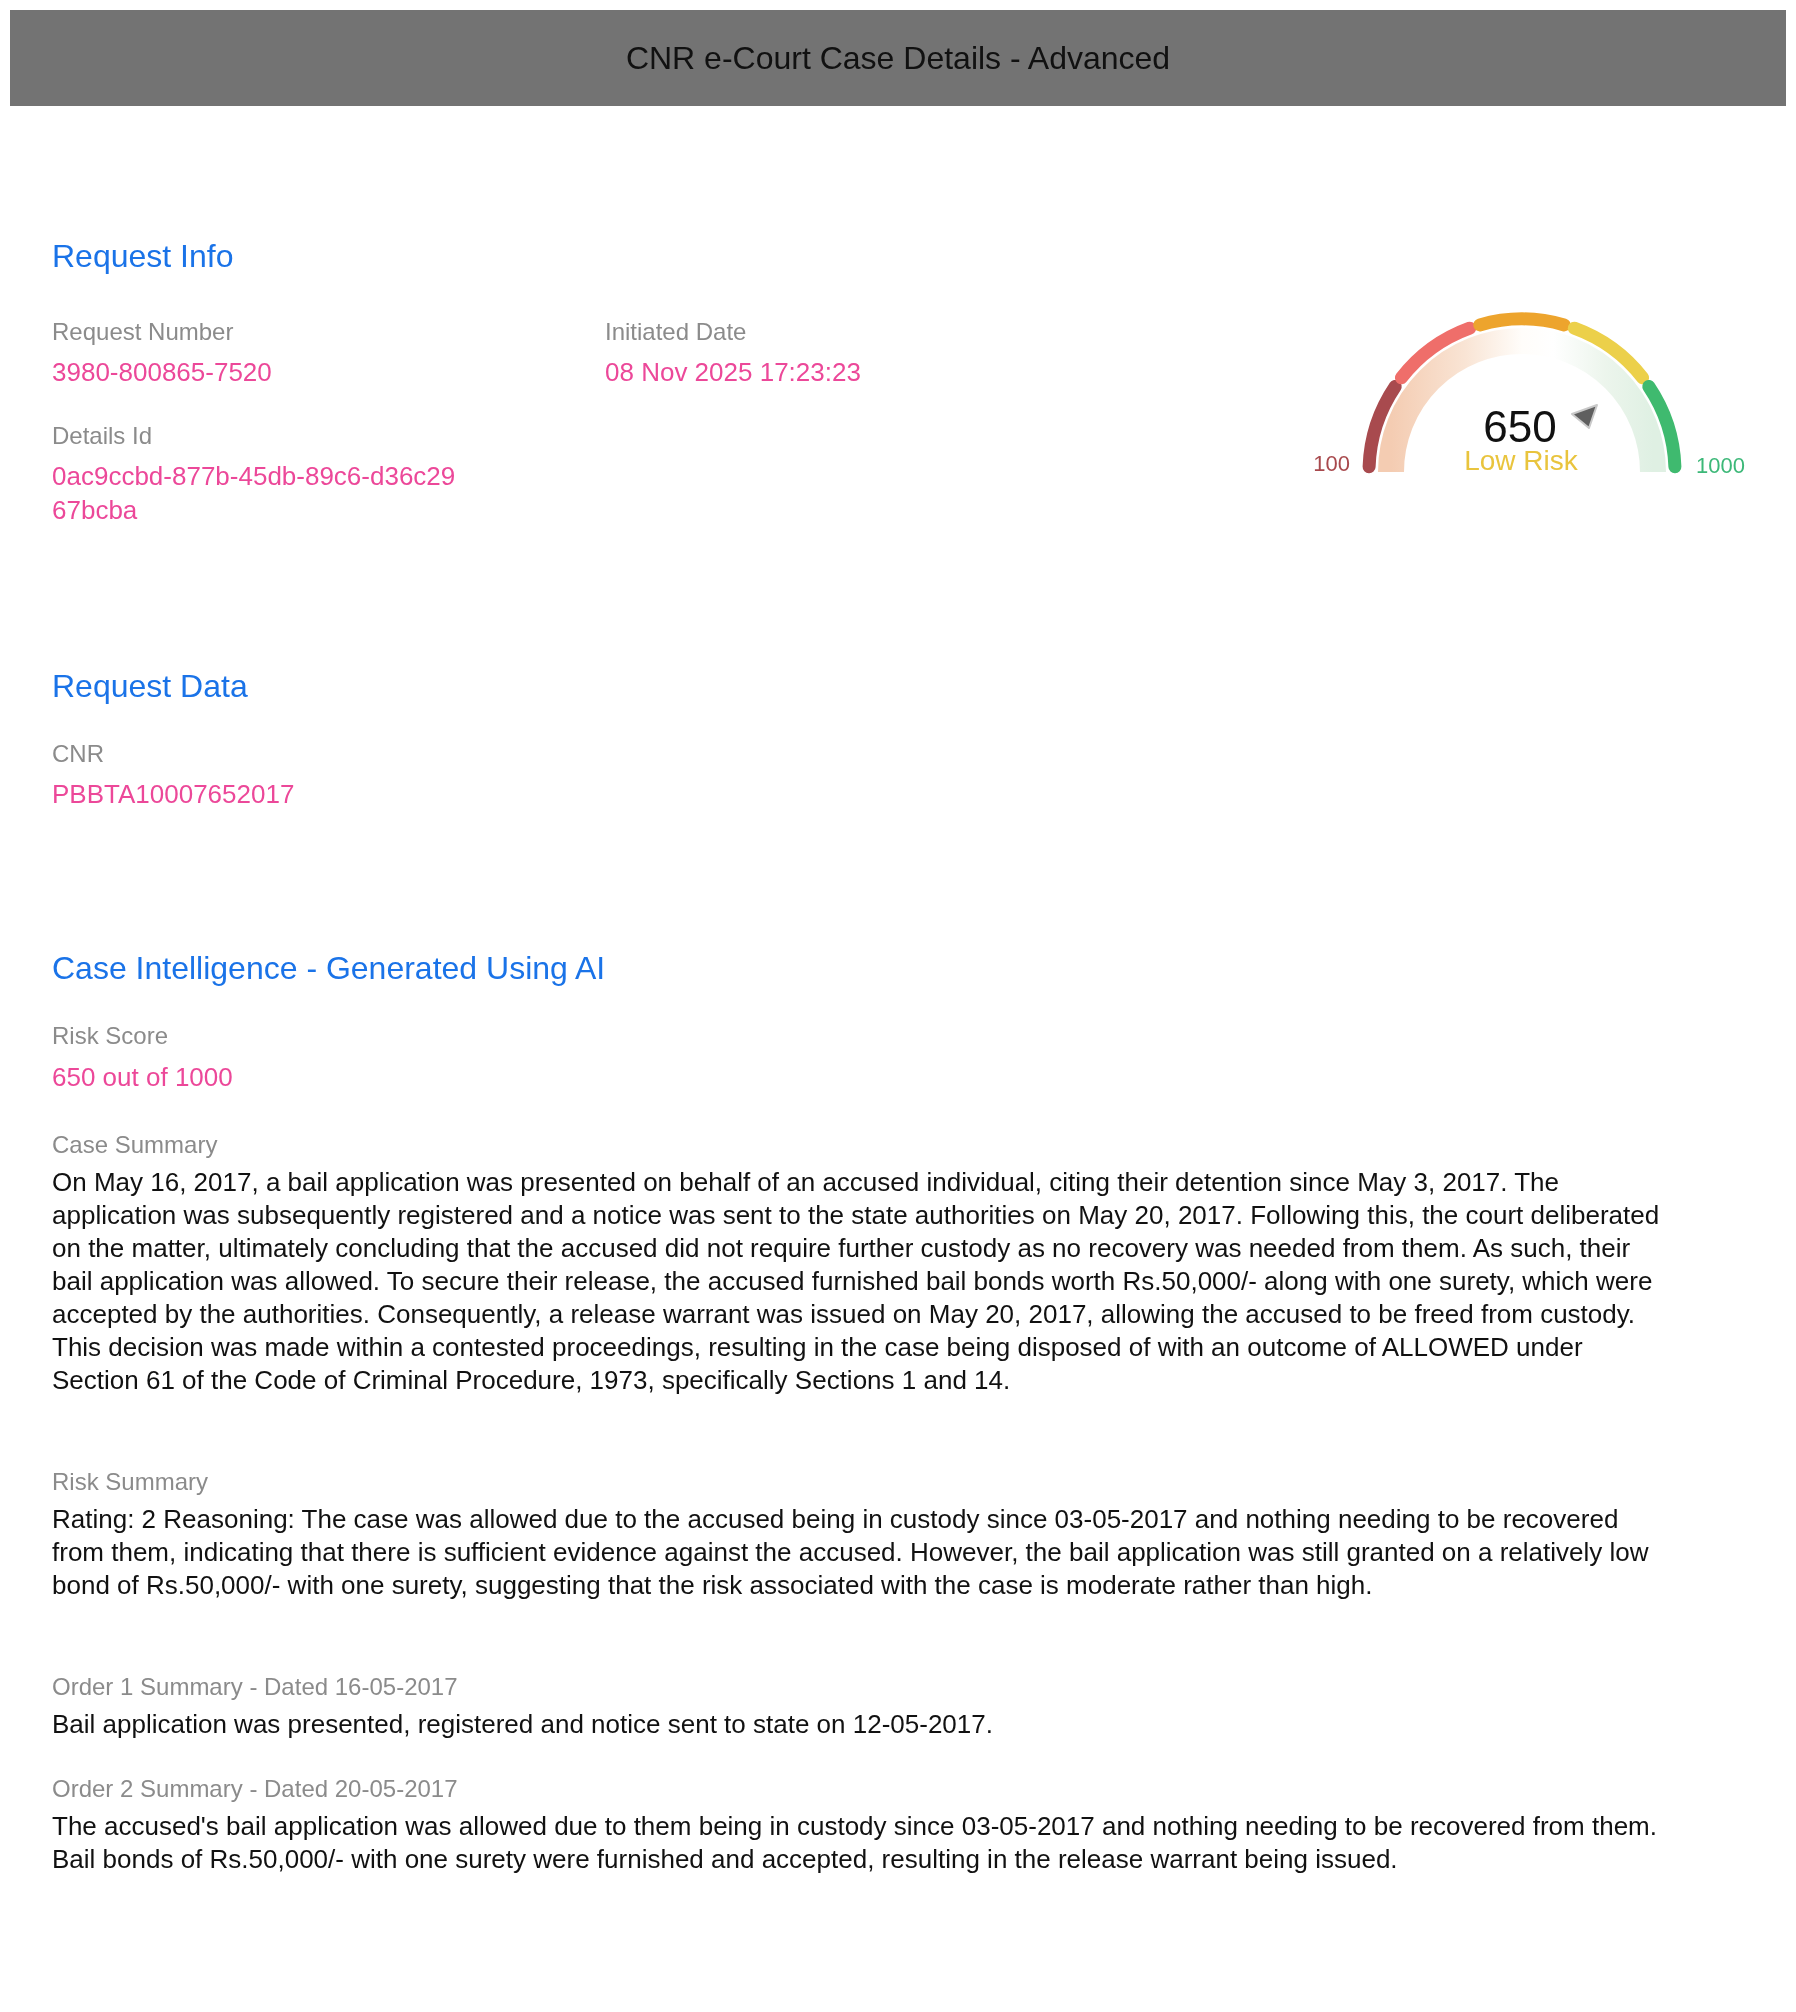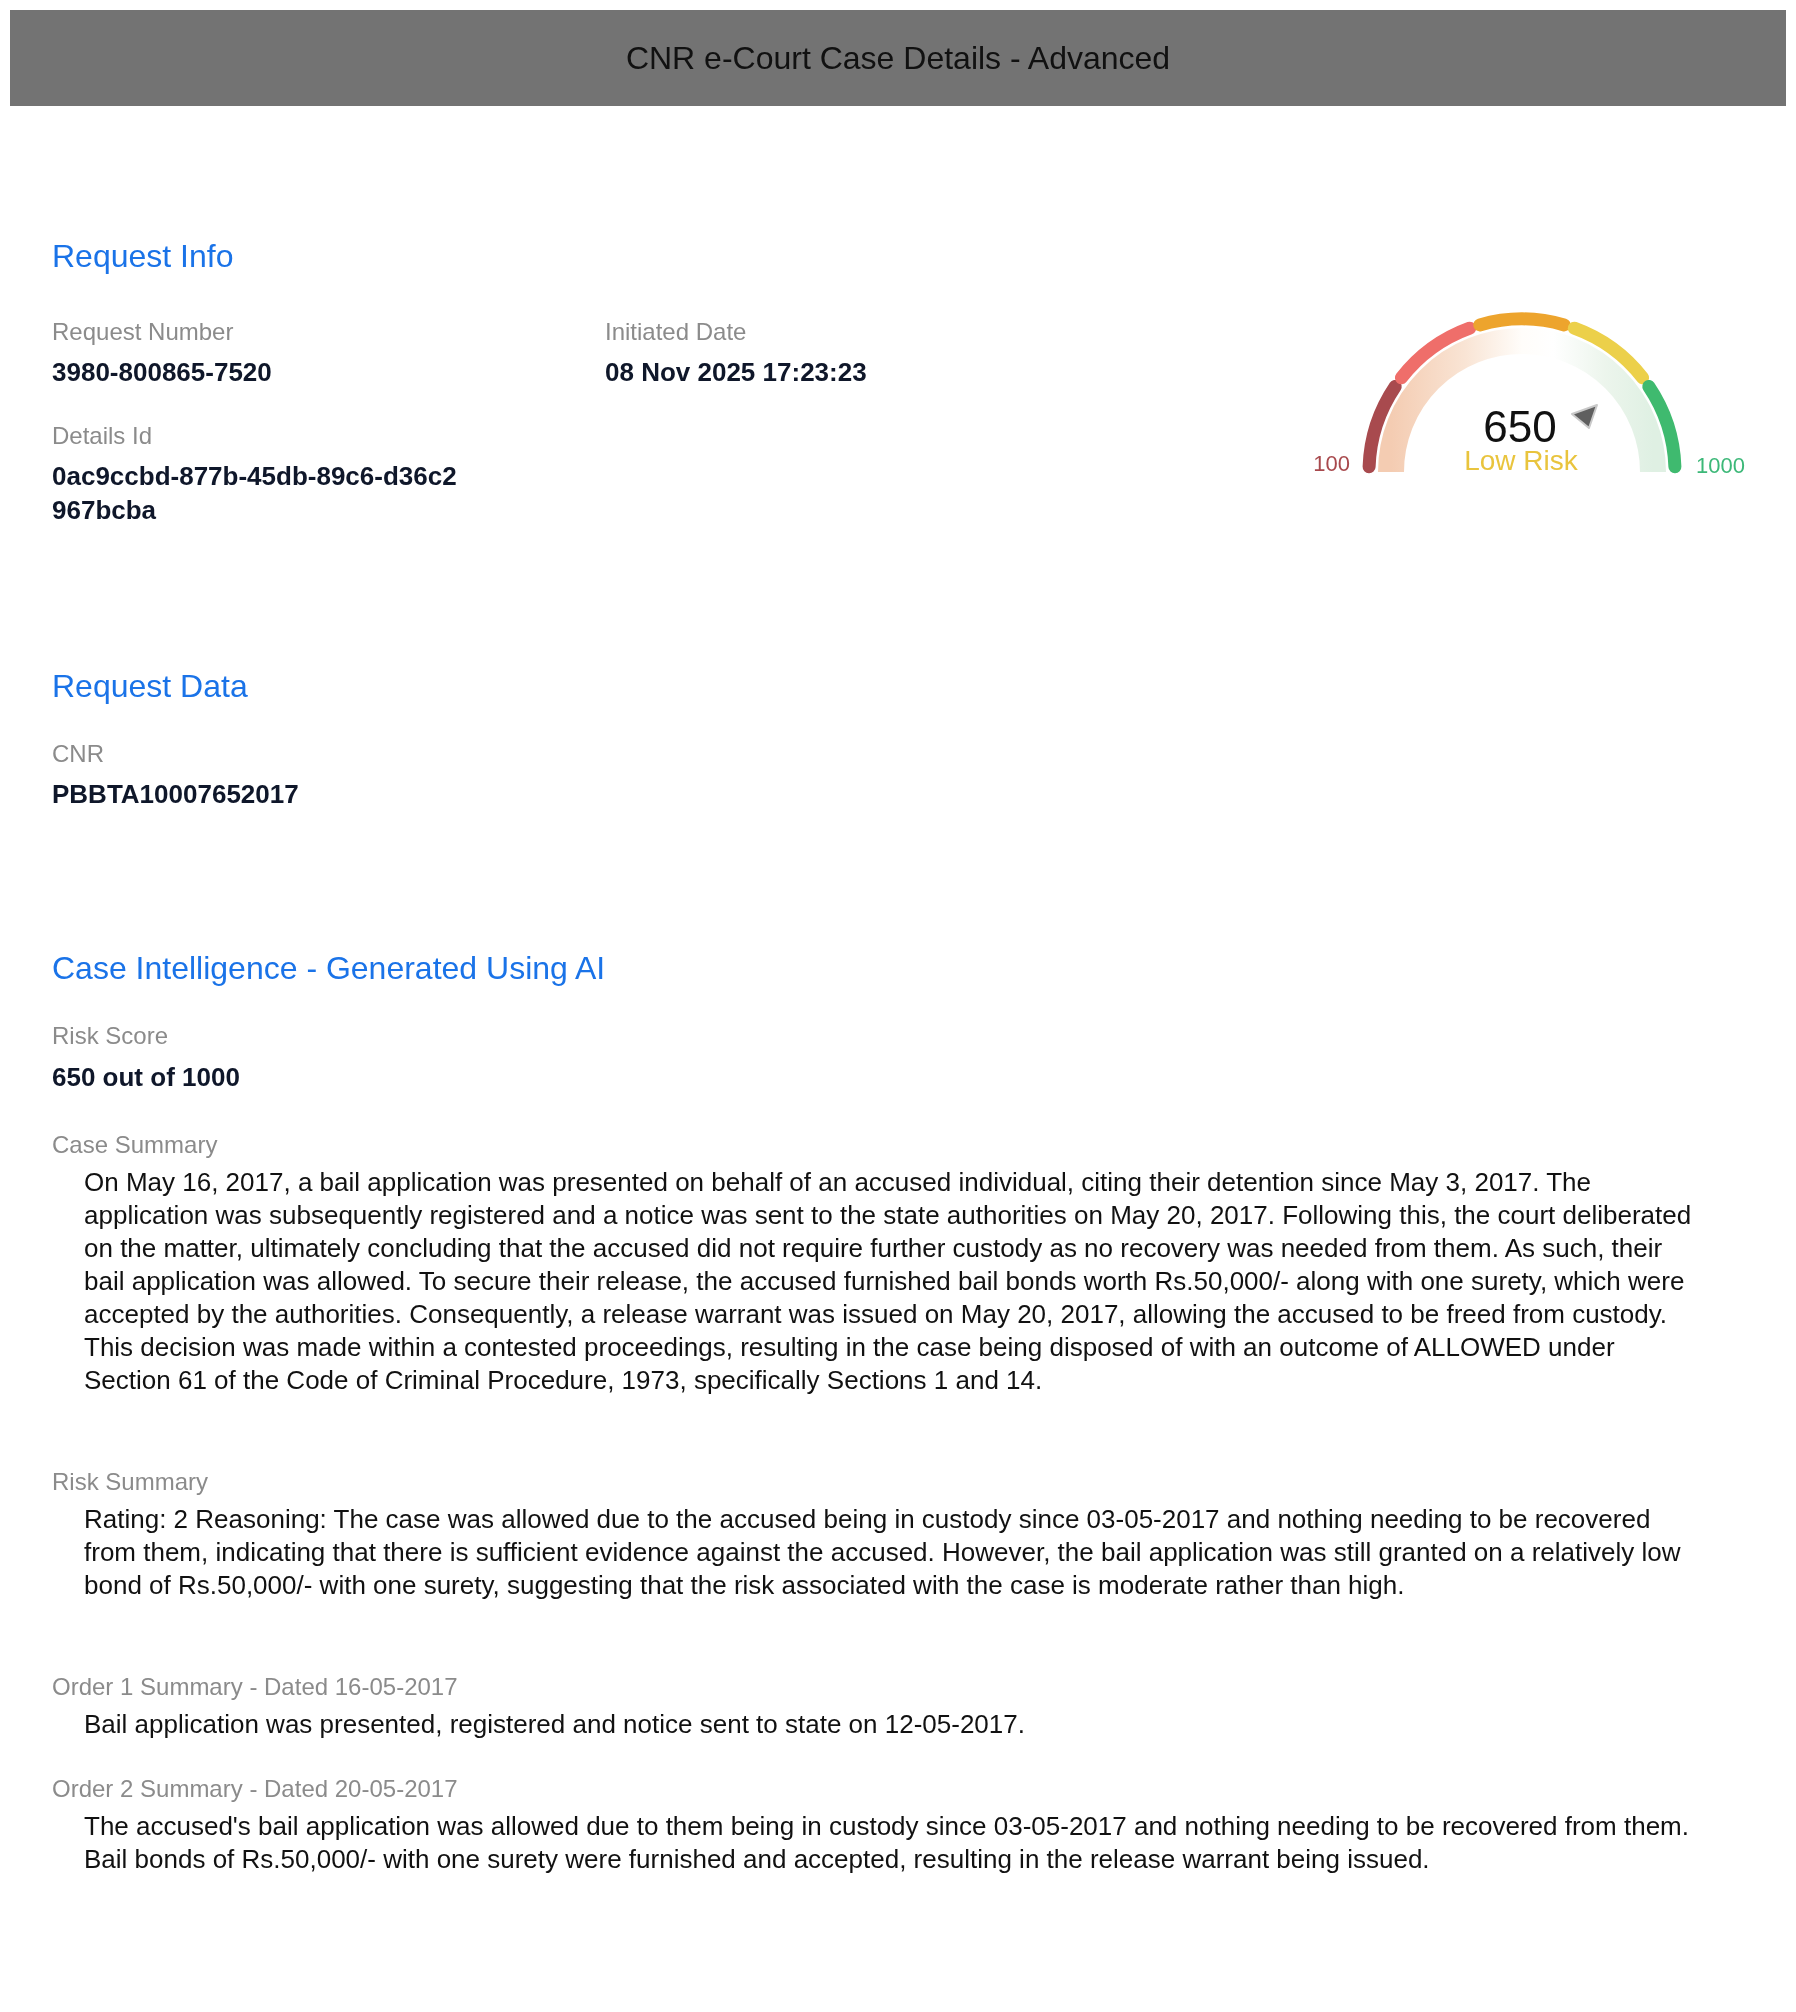--- a/index.html
+++ b/index.html
@@ -9,25 +9,25 @@
     font-family:"Liberation Sans","DejaVu Sans",sans-serif;
     color:#111;
   }
   .titlebar {
     position:absolute; top:10px; left:10px; right:10px; height:96px;
     background:#737373; display:flex; align-items:center; justify-content:center;
   }
   .titlebar .title { font-size:32px; color:#111; }
   .section-heading { position:absolute; left:52px; font-size:32px; color:#1a73e8; }
   .field-label { position:absolute; left:52px; font-size:24px; color:#8b8b8b; }
-  .field-value { position:absolute; left:52px; font-size:26px; color:#0f172a; line-height:34px;font-weight:bold; }
+  .field-value { position:absolute; left:52px; font-size:26px; color:#ec4899; line-height:34px; }
   .col2 { left:585px;margin-left:20px; }
   .body-text {
     position:absolute; left:52px; width:1620px;
-    font-size:26px; line-height:33px; color:#111;margin-left:32px;
+    font-size:26px; line-height:33px; color:#111;
   }
   .wrap-id { width:416px; word-break:break-all; }
   .gauge-wrap { position:absolute; left:1300px; top:300px; width:460px; height:190px; }
   svg text { font-family:"Liberation Sans","DejaVu Sans",sans-serif; }
 </style>
 </head>
 <body>
 
 <div class="titlebar">
   <div class="title">CNR e-Court Case Details - Advanced</div>

